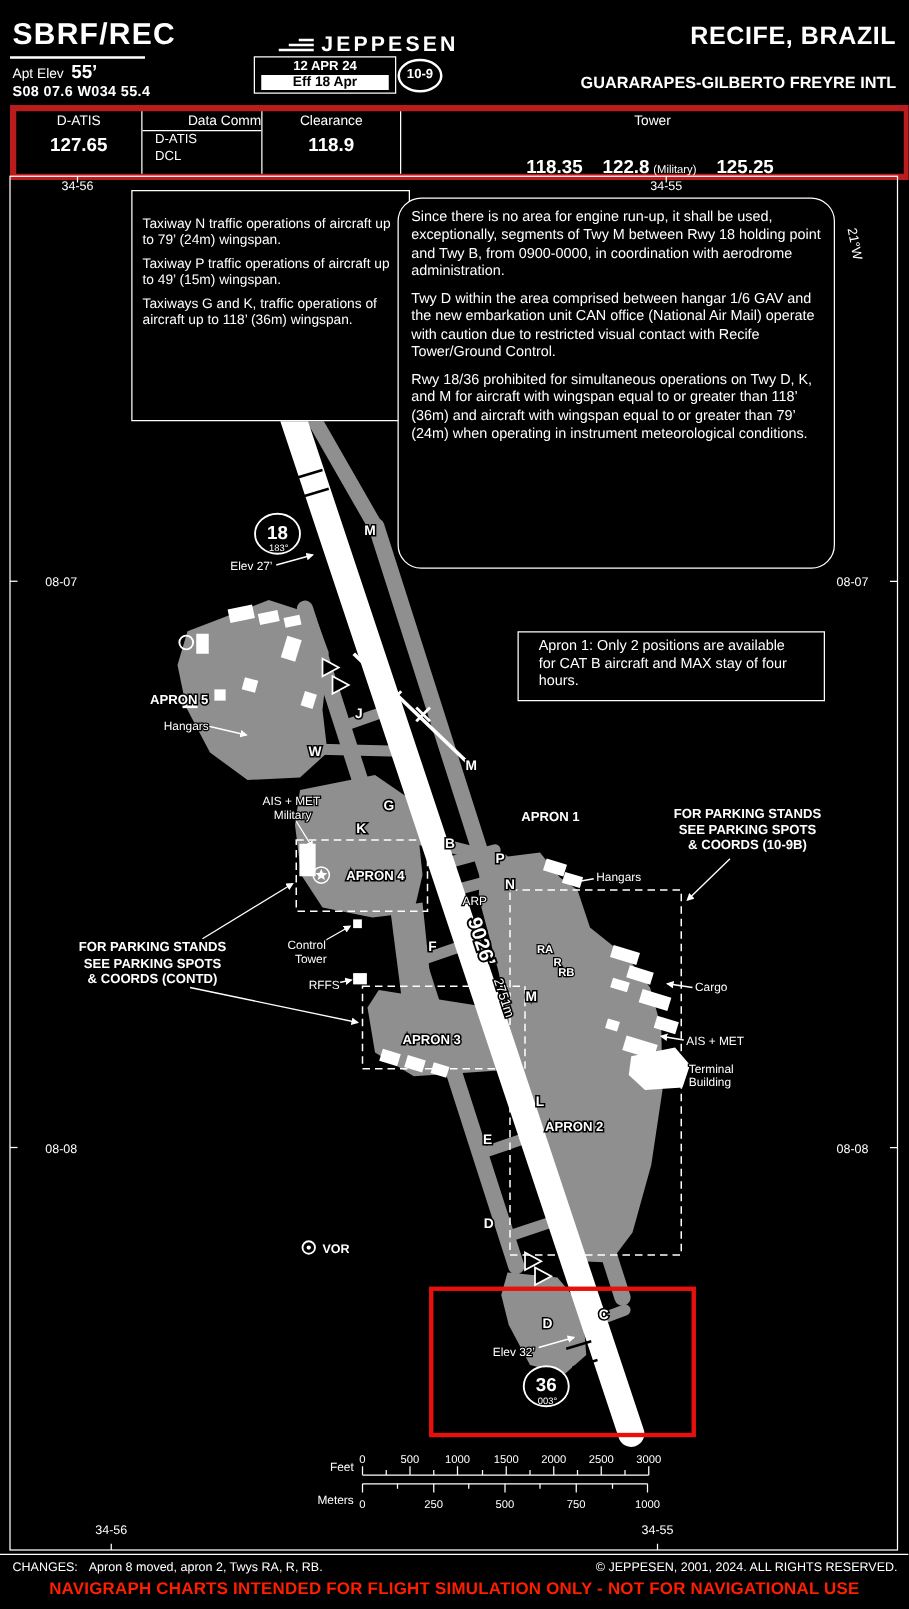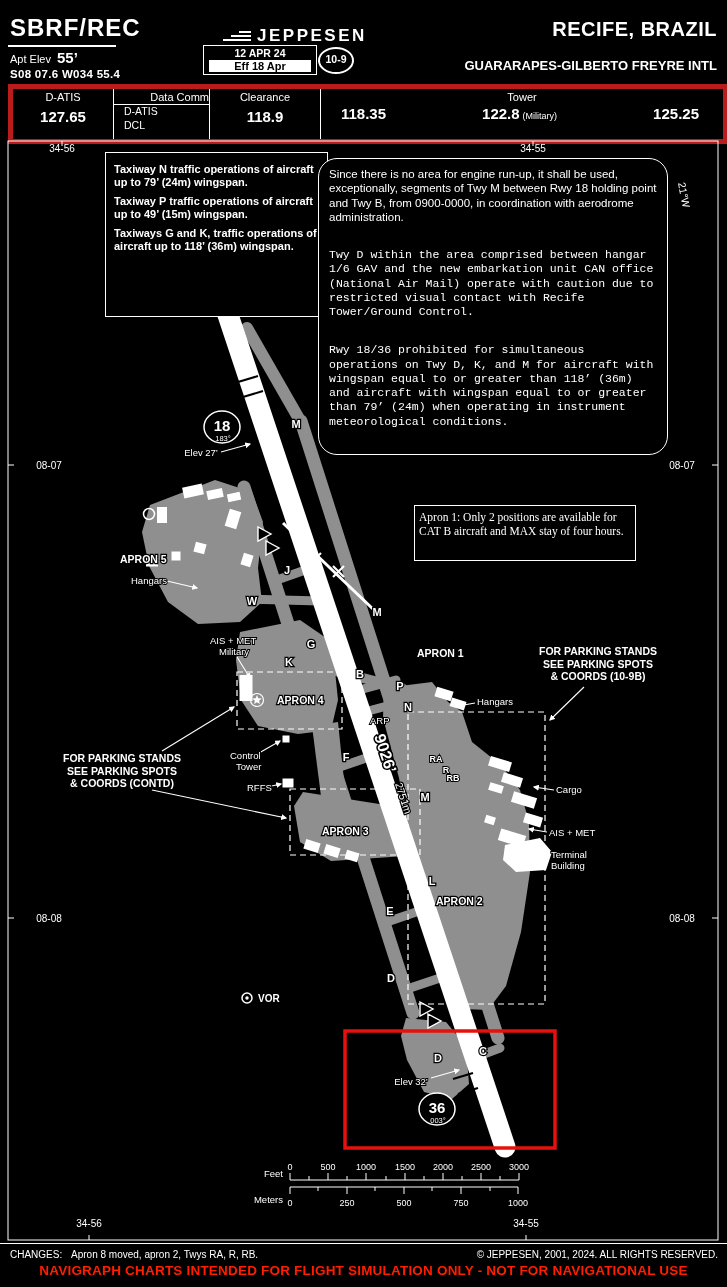--- a/index.html
+++ b/index.html
@@ -29,32 +29,32 @@
   
   .freq{left:8px;top:84px;width:710px;height:50px;border:5px solid #b91c1c;display:flex;}
   .fcell{border-right:1px solid #fff;display:flex;flex-direction:column;align-items:center;}
   .fcell:last-child{border-right:none;flex:1;}
   .fhead{font-size:11px;margin-top:2px;}
   .fval{font-size:15px;font-weight:bold;margin-top:5px;}
   .dc{align-items:stretch;}
   .dc .fhead{text-align:right;}
   .dc-rule{height:1px;background:#fff;margin-top:1px;}
   .dc-line{font-size:10.5px;padding-left:10px;line-height:1.3;}
-  .tower-row{display:flex;width:100%;justify-content:space-between;align-items:baseline;
-             padding:0 24px 0 20px;margin-top:2px;box-sizing:border-box;}
+  .tower-row{display:flex;width:100%;justify-content:center;align-items:baseline;
+             padding:0 24px 0 20px;margin-top:22px;box-sizing:border-box;gap:16px;}
   .tower-note{font-size:9px;font-weight:normal;margin-left:3px;}
 
   
   .nbox{border:1px solid #fff;background:#000;overflow:hidden;}
   .nbox p{margin:0;}
-  .box1{left:105px;top:152px;width:205px;height:143px;padding:10px 8px;font-size:11px;line-height:1.18;font-weight:bold;}
+  .box1{left:105px;top:152px;width:205px;height:143px;padding:20px 8px;font-size:11px;line-height:1.18;}
   .box1 p + p{margin-top:6px;}
   .box2{left:318px;top:158px;width:328px;height:279px;padding:8px 10px;font-size:11.5px;line-height:1.24;border-radius:19px;}
-  .box2 p + p{margin-top:24px;font-family:Liberation Mono, monospace;}
-  .box3{left:414px;top:505px;width:212px;height:46px;padding:4px 4px;font-size:11.5px;line-height:1.22;font-family:Liberation Serif, serif;}
+  .box2 p + p{margin-top:8px;}
+  .box3{left:414px;top:505px;width:212px;height:46px;padding:4px 16px;font-size:11.5px;line-height:1.22;}
   .parking{font-weight:bold;font-size:10.5px;line-height:1.2;text-align:center;}
 
   
   .footer-rule{left:0;top:1243px;width:727px;height:1px;background:#fff;}
   .changes{left:10px;top:1249px;font-size:10px;}
   .changes span + span{margin-left:6px;}
   .copyright{right:9px;top:1249px;font-size:10px;}
   .warning{left:0;top:1263px;width:727px;text-align:center;font-size:13.5px;font-weight:bold;
            color:#ff1e00;letter-spacing:.2px;}
 

